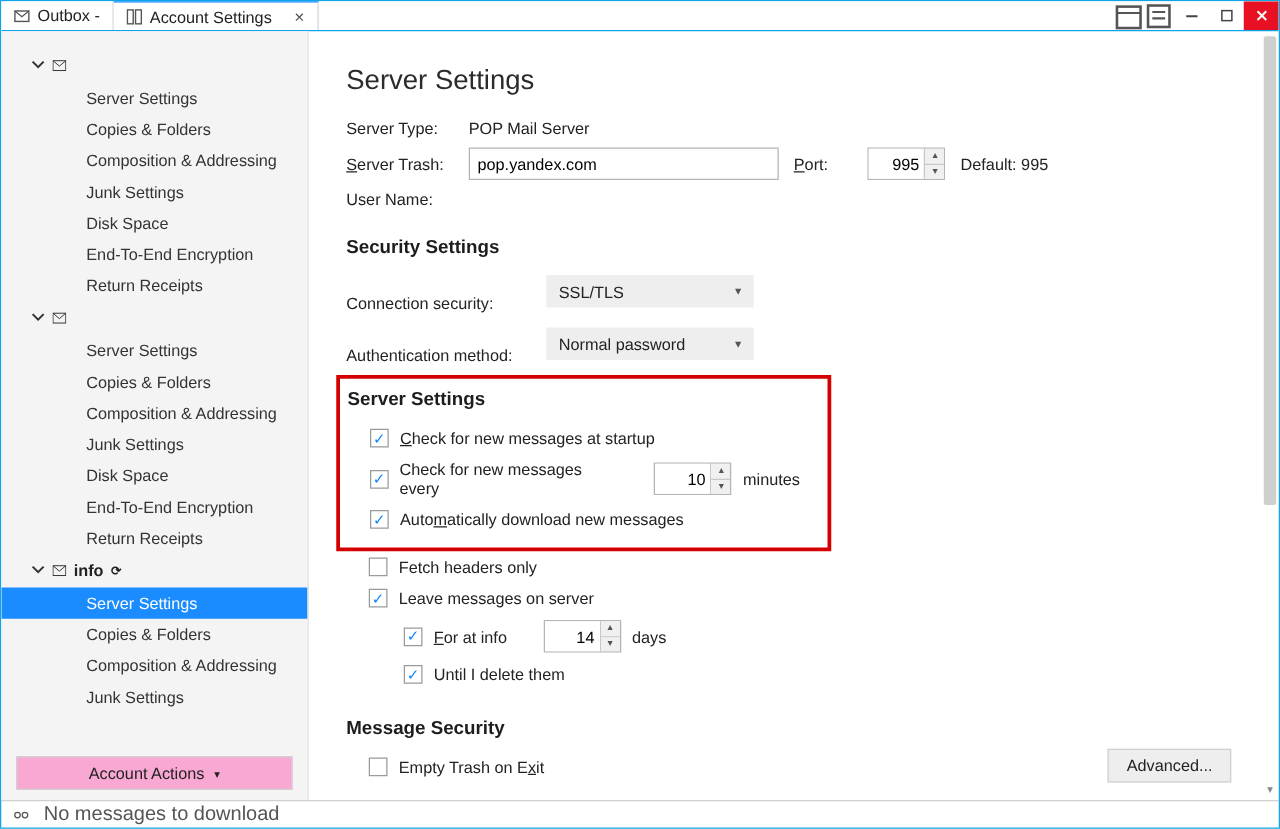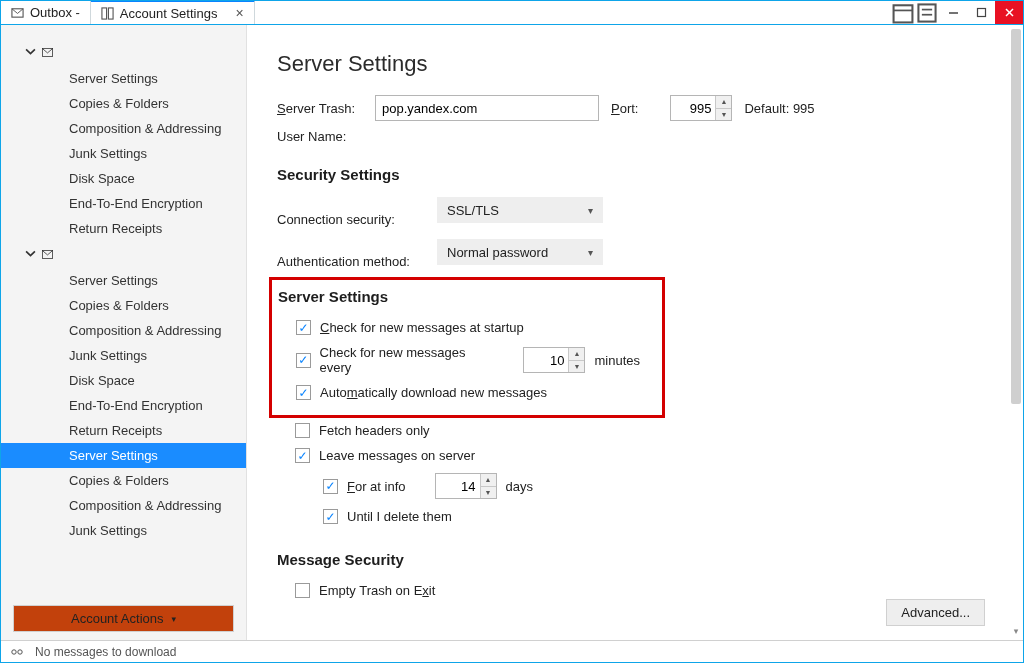--- a/index.html
+++ b/index.html
@@ -58,21 +58,21 @@
     padding: 5px 8px 5px 68px;
     color: #333;
     cursor:pointer;
   }
   .side-item.selected {
     background: #1a8cff;
     color: #fff;
   }
   .account-actions {
     margin: 8px 12px;
-    background: #c2410c;
+    background: #f9a8d4;
     border: 1px solid #d0d0d0;
     text-align: center;
     padding: 5px 0;
     display:flex; align-items:center; justify-content:center; gap:8px;
   }
   .content {
     flex:1;
     padding: 26px 36px 10px 30px;
     position: relative;
     overflow:hidden;
@@ -89,21 +89,21 @@
     gap: 12px;
     margin-bottom: 8px;
   }
   .label { min-width: 86px; }
   input.text {
     border: 1px solid #b5b5b5;
     height: 26px;
     padding: 2px 6px;
     font-size: 13px;
   }
-  .w260 { width: 224px; }
+  .w260 { width: 248px; }
   .numwrap {
     display:inline-flex; align-items:stretch;
     border: 1px solid #b5b5b5;
     height: 26px;
     margin-left: 20px;
   }
   .numwrap input {
     border:0; width:44px; text-align:right; padding-right:4px; font-size:13px;
   }
   .spinners { display:flex; flex-direction:column; width:16px; border-left:1px solid #c8c8c8;}
@@ -145,21 +145,21 @@
   .scrollbar-v {
     position:absolute; right:2px; top:4px; bottom:6px; width:10px;
   }
   .scrollbar-v .thumb { position:absolute; top:0; height:62%; width:100%; background:#cfcfcf; border-radius:2px;}
   .scrollbar-v .arrow { position:absolute; width:100%; text-align:center; font-size:9px; color:#888;}
   .scrollbar-v .arrow.up { top:-2px; }
   .scrollbar-v .arrow.down { bottom:-2px; }
   .statusbar {
     height:22px; border-top:1px solid #d0d0d0;
     display:flex; align-items:center; gap:10px; padding:0 8px;
-    font-size:12px; color:#555;
+    font-size:16px; color:#555;
   }
   .statusbar .sicon { width:16px; display:inline-flex; align-items:center; justify-content:center;}
   u.hotkey { text-decoration: underline; }
   .mail-icon { display:inline-flex; }
 </style>
 </head>
 <body>
 
 <div class="titlebar">
   <div class="title-tab">
@@ -250,34 +250,51 @@
           </span>
       </div>
       <div class="side-item">Server Settings</div>
       <div class="side-item">Copies &amp; Folders</div>
       <div class="side-item">Composition &amp; Addressing</div>
       <div class="side-item">Junk Settings</div>
       <div class="side-item">Disk Space</div>
       <div class="side-item">End-To-End Encryption</div>
       <div class="side-item">Return Receipts</div>
 
+      <div class="acct-head">
+        <span><svg viewBox="0 0 10 10">
+              <path d="M1 3 L5 7 L9 3" fill="none" stroke="#333" stroke-width="1.5"></path>
+            </svg></span>
+        <span class="mail-icon">
+            <svg width="14" height="11" viewBox="0 0 14 11">
+              <rect x="0.5" y="0.5" width="13" height="10" fill="none" stroke="#333"></rect>
+              <path d="M0.5 0.5 L7 6 L13.5 0.5" fill="none" stroke="#333"></path>
+            </svg>
+          </span>
+        <span style="font-weight:700;">info</span>
+        <span style="font-size:10px;">⟳</span>
+      </div>
       <div class="side-item selected">Server Settings</div>
       <div class="side-item">Copies &amp; Folders</div>
       <div class="side-item">Composition &amp; Addressing</div>
       <div class="side-item">Junk Settings</div>
     </div>
     <div class="account-actions">
       <span>Account Actions</span>
       <span style="font-size:9px;">▾</span>
     </div>
   </div>
 
   <div class="content">
     <h1 class="page-title">Server Settings</h1>
 
+    <div class="form-row">
+      <span class="label">Server Type:</span>
+      <span>POP Mail Server</span>
+    </div>
     <div class="form-row">
       <span class="label"><u class="hotkey">S</u><span>erver Trash:</span></span>
       <input class="text w260" value="pop.yandex.com" style="">
       <span><u class="hotkey">P</u><span>ort:</span></span>
       <span class="numwrap">
         <input value="995" style="">
         <span class="spinners">
             <div>▲</div>
             <div>▼</div>
           </span>

